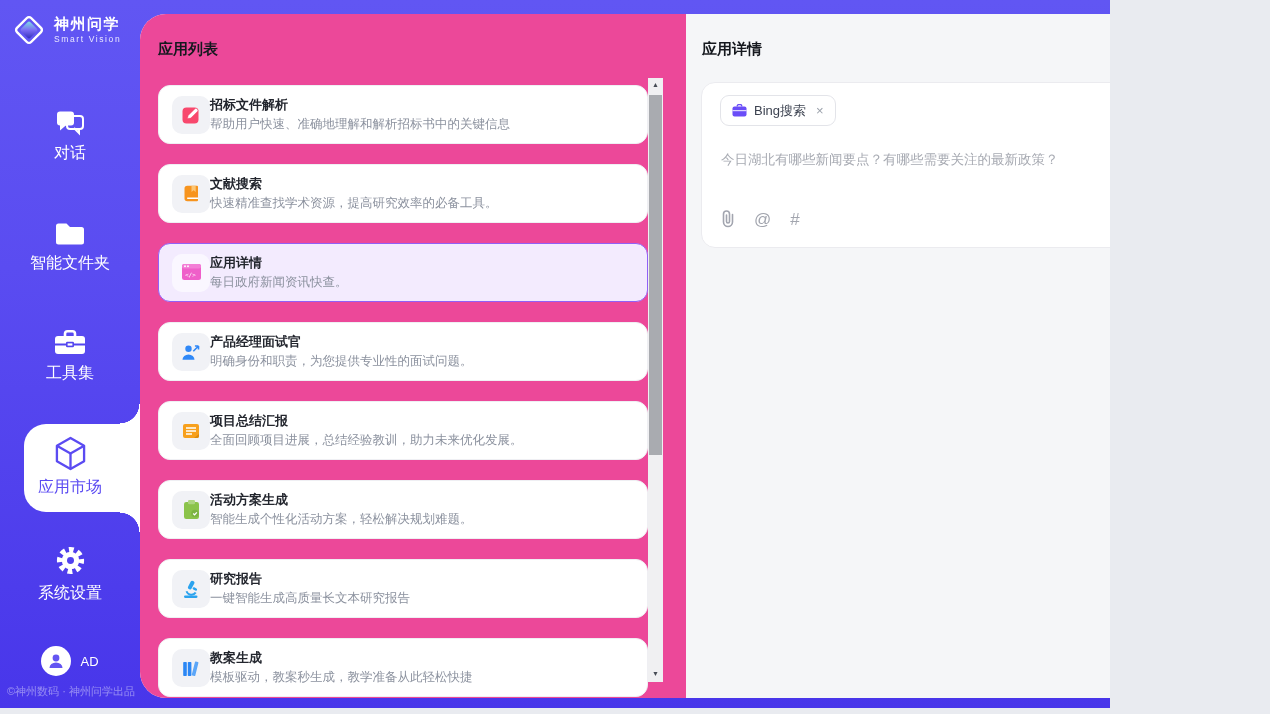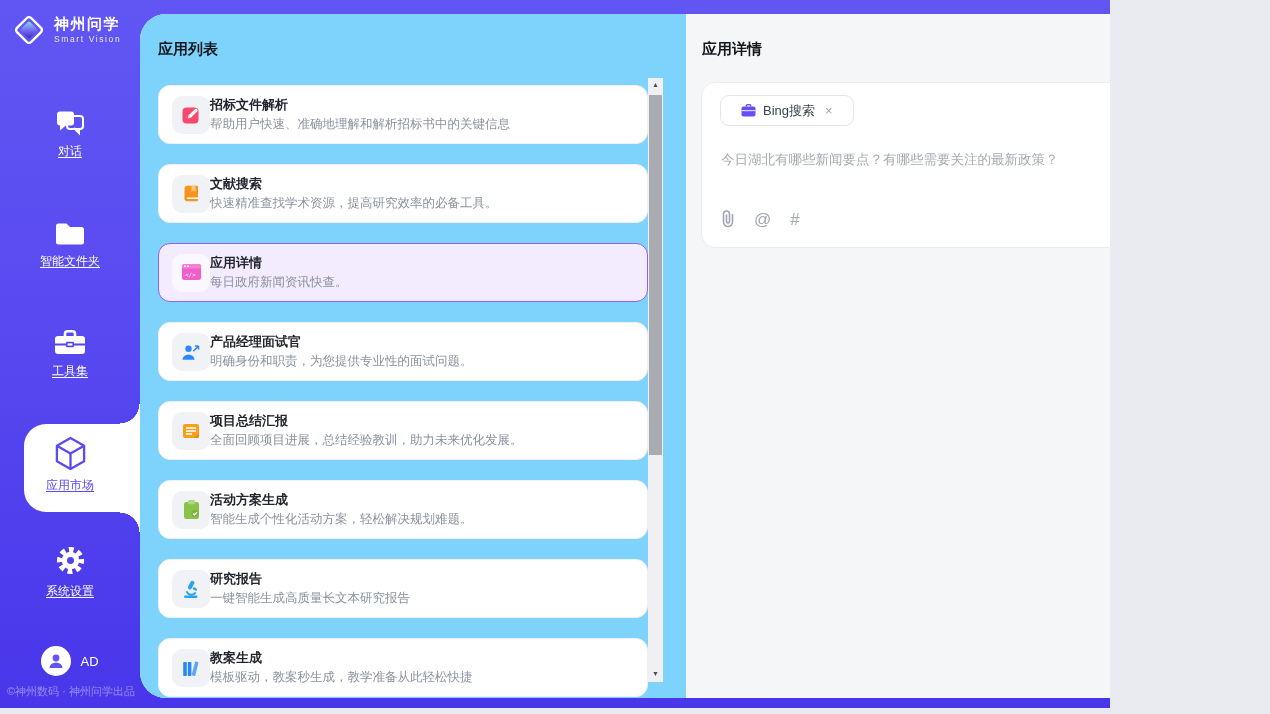--- a/index.html
+++ b/index.html
@@ -6,52 +6,52 @@
   body{width:1270px;height:714px;font-family:"Liberation Sans","DejaVu Sans",sans-serif;background:#e9ebf0;}
   .stage{position:relative;width:1110px;height:714px;overflow:hidden;background:#e9ebf0;}
   .frame{position:absolute;left:0;top:0;width:1265px;height:708px;
          background:linear-gradient(180deg,#6156f3 0%,#5a4cf1 38%,#4836ea 100%);}
   
   .logo{position:absolute;left:11px;top:12px;display:flex;align-items:center;gap:7px;z-index:4;}
   .logo-txt{display:flex;flex-direction:column;}
   .logo-cn{font-size:15px;font-weight:bold;color:#fff;letter-spacing:1.5px;line-height:1.1;}
   .logo-en{font-size:8.5px;color:#e9e7ff;letter-spacing:1.6px;margin-top:2px;}
   .nav-item{position:absolute;left:0;width:140px;display:flex;flex-direction:column;align-items:center;gap:6px;z-index:3;color:#fff;cursor:pointer;}
-  .nav-item .nav-label{font-size:12px;text-decoration:underline;text-underline-offset:2px;}
+  .nav-item .nav-label{font-size:16px;text-underline-offset:2px;}
   .nav-item.active{color:#5b4bf2;}
   .bubble{position:absolute;left:24px;top:424px;width:116px;height:88px;background:#fff;border-radius:22px 0 0 22px;z-index:2;}
   .fillet-top{position:absolute;left:120px;top:404px;width:20px;height:20px;z-index:2;
       background:radial-gradient(circle 20px at 0 0, rgba(0,0,0,0) 19px, #fff 19.5px);}
   .fillet-bottom{position:absolute;left:120px;top:512px;width:20px;height:20px;z-index:2;
       background:radial-gradient(circle 20px at 0 100%, rgba(0,0,0,0) 19px, #fff 19.5px);}
   .user-row{position:absolute;left:0;top:646px;width:140px;display:flex;align-items:center;justify-content:center;gap:9px;z-index:3;cursor:pointer;}
   .avatar{width:30px;height:30px;border-radius:50%;background:#fff;display:flex;align-items:center;justify-content:center;}
   .user-name{color:#fff;font-size:13px;}
   .copyright{position:absolute;left:7px;top:684px;font-size:11px;color:rgba(255,255,255,.42);z-index:3;white-space:nowrap;}
   
   .panel{position:absolute;left:140px;top:14px;width:1107px;height:684px;border-radius:26px;overflow:hidden;display:flex;z-index:2;background:#fff;}
-  .list-pane{width:546px;min-width:546px;background:#7dd3fc;position:relative;}
+  .list-pane{width:546px;min-width:546px;background:#ec4899;position:relative;}
   .pane-title{position:absolute;left:18px;top:26px;font-size:15px;font-weight:bold;color:#15181e;}
   .cards{position:absolute;left:18px;top:71px;width:490px;}
   .card{height:59px;border:1px solid #efeff3;border-radius:12px;display:flex;align-items:center;
         padding:0 13px;margin-bottom:20px;background:#fff;box-sizing:border-box;cursor:pointer;}
   .card.selected{background:#f3ebfe;border:1.5px solid #9160f7;}
   .app-icon{width:38px;height:38px;border-radius:10px;background:#f1f2f6;display:flex;align-items:center;justify-content:center;flex:none;}
   .card.selected .app-icon{background:#faf7ff;}
   .card-txt{display:flex;flex-direction:column;}
   .card-title{font-size:13px;font-weight:bold;color:#23262e;line-height:1;margin-bottom:7px;}
   .card-desc{font-size:12.5px;color:#8b919e;line-height:1;}
   .scrollbar{position:absolute;left:508px;top:64px;width:15px;height:604px;background:#f0f0f2;}
   .sb-arrow{position:absolute;left:0;width:15px;text-align:center;font-size:7px;color:#474c55;cursor:pointer;}
   .sb-up{top:3px;} .sb-down{bottom:5px;}
   .sb-thumb{position:absolute;top:17px;left:1px;width:13px;height:360px;background:#a9abb0;cursor:grab;}
   .detail-pane{flex:1;background:#f5f6f8;position:relative;}
   .compose-card{position:absolute;left:15px;top:68px;width:521px;height:164px;background:#fff;border:1px solid #ebebef;border-radius:14px;cursor:text;}
   .tool-tag{position:absolute;left:18px;top:12px;height:31px;display:flex;align-items:center;gap:7px;
-            padding:0 20px;border:1px solid #e3e4e9;border-radius:9px;font-size:13px;color:#3c4250;background:#fff;box-sizing:border-box;}
+            padding:0 11px;border:1px solid #e3e4e9;border-radius:9px;font-size:13px;color:#3c4250;background:#fff;box-sizing:border-box;}
   .tag-close{color:#9aa0aa;font-size:13px;margin-left:3px;cursor:pointer;}
   .query{position:absolute;left:19px;top:68px;font-size:13.5px;color:#a7aab2;}
   .compose-tools{position:absolute;left:19px;bottom:18px;display:flex;align-items:center;gap:19px;color:#a2a5ae;}
   .glyph-ic{font-size:17px;line-height:1;cursor:pointer;}
   .run-btn{position:absolute;right:27px;top:258px;background:#eae4fd;color:#7a5cf8;font-size:13.5px;
            padding:12px 16px;border-radius:8px;border:none;cursor:pointer;font-family:inherit;}
 </style>
 </head>
 <body>
 

